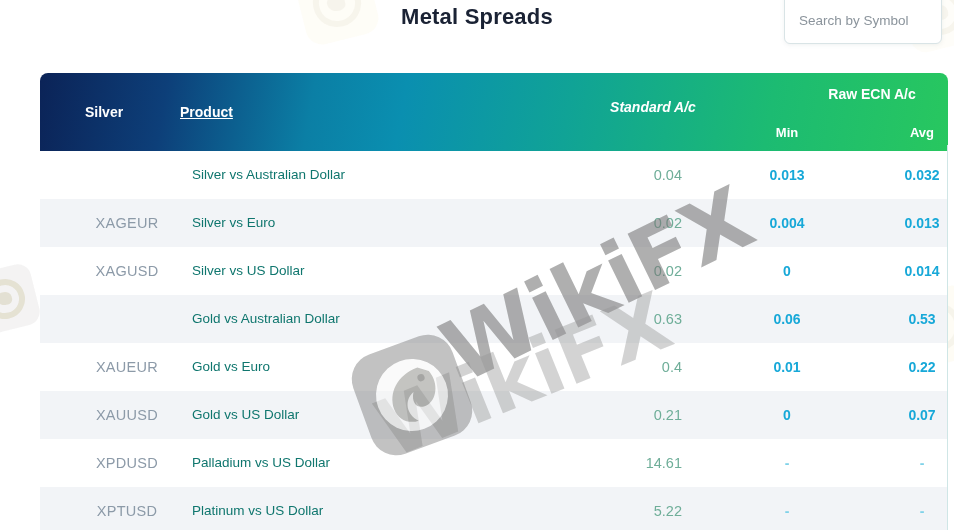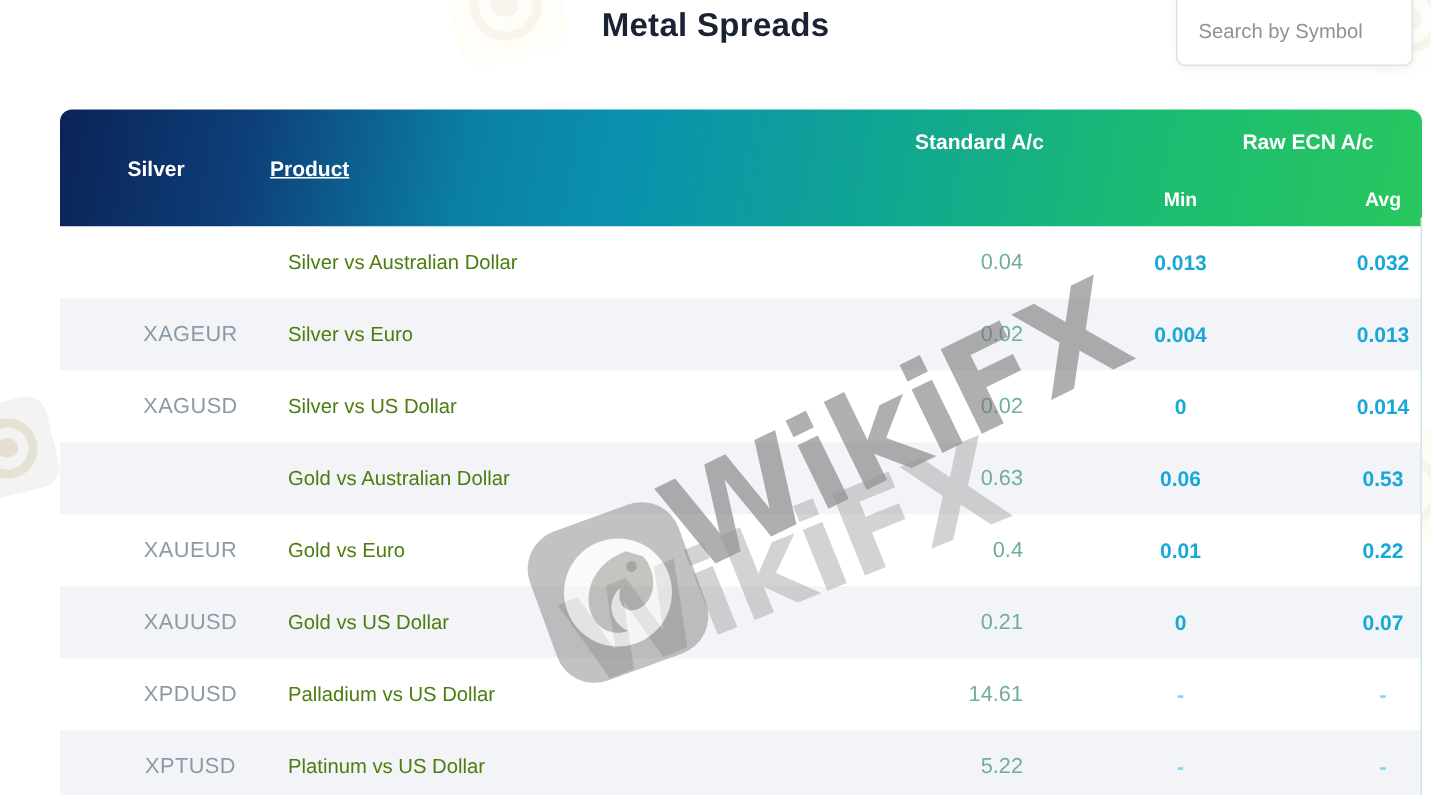--- a/index.html
+++ b/index.html
@@ -157,21 +157,21 @@
   }
   .hcell {
     position: absolute;
     font-size: 14px;
     font-weight: bold;
     color: #ffffff;
     white-space: nowrap;
   }
   #h-symbol  { left: 45px;  top: 31px; }
   #h-product { left: 140px; top: 31px; text-decoration: underline; }
-  #h-std     { left: 540px; top: 13px; width: 146px; text-align: center; }
+  #h-std     { left: 540px; top: 26px; width: 146px; text-align: center; font-style: italic; }
   #h-raw     { left: 722px; top: 13px; width: 220px; text-align: center; }
   #h-min     { left: 672px; top: 52px; width: 150px; text-align: center; font-size: 13px; }
   #h-avg     { left: 808px; top: 52px; width: 148px; text-align: center; font-size: 13px; }
 
   #table-body { position: relative; }
 
   .row {
     position: relative;
     height: 48px;
     background: #ffffff;
@@ -189,21 +189,21 @@
     left: 22px; width: 130px;
     text-align: center;
     font-size: 14.5px;
     color: #8c9aa8;
     letter-spacing: .3px;
   }
   .c-product {
     left: 152px; width: 330px;
     text-align: left;
     font-size: 13.5px;
-    color: #4d7c0f;
+    color: #0f766e;
   }
   .c-std {
     left: 484px; width: 158px;
     text-align: right;
     font-size: 14.5px;
     color: #6fae99;
   }
   .c-min {
     left: 672px; width: 150px;
     text-align: center;

